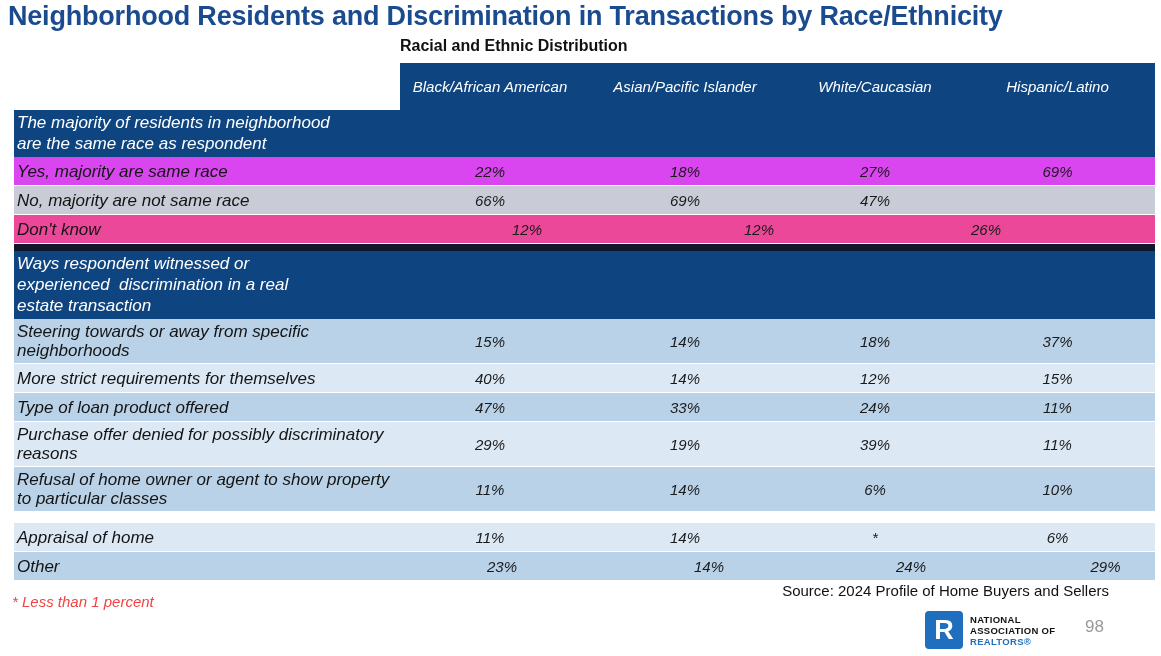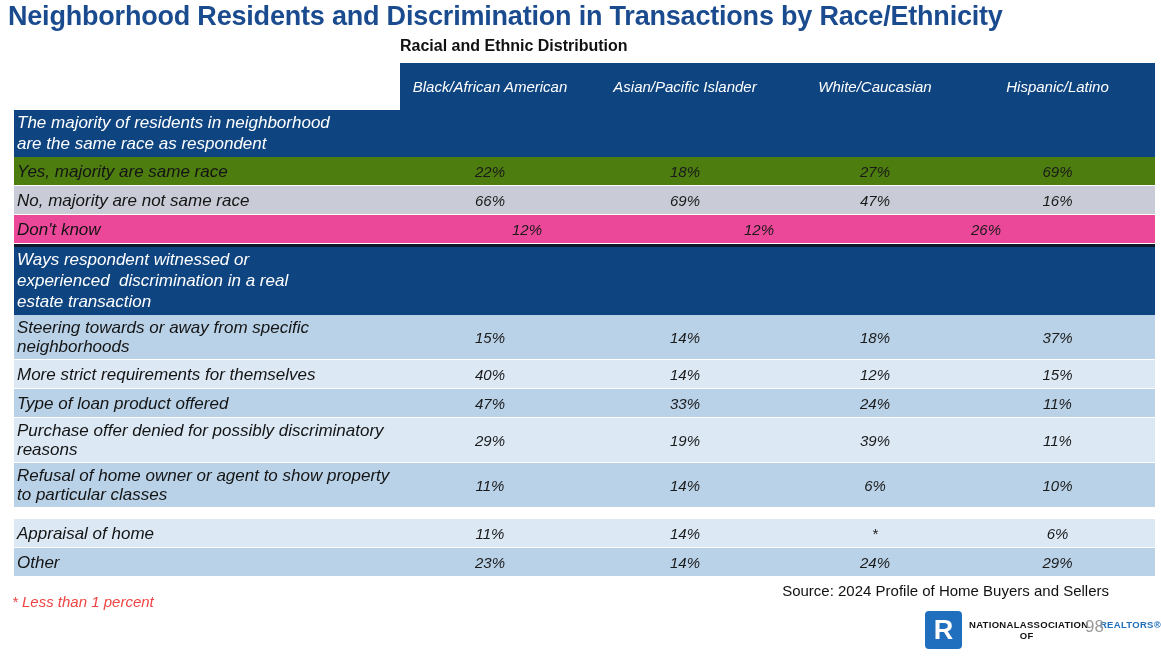--- a/index.html
+++ b/index.html
@@ -15,35 +15,35 @@
   .grid-row{display:grid;grid-template-columns:386px 180px 210px 170px 195px;}
 
   .colhead-row{height:47px;}
   .col-spacer{background:transparent;}
   .colhead{background:#0e4480;color:#fff;font-size:15px;line-height:18px;
            display:flex;align-items:center;justify-content:center;text-align:center;padding:0 4px;}
 
   .section-header{background:#0e4480;color:#fff;font-size:17px;line-height:21px;
                   padding:2px 14px 3px 3px;white-space:pre-wrap;}
   .section-header .shtext{display:block;max-width:315px;}
-  .section-header.bordered{border-top:3px solid #0f172a;}
+  .section-header.bordered{border-top:7px solid #0f172a;}
 
   .row{border-bottom:1px solid #ffffff;min-height:28px;}
   .label{font-size:17px;color:#141414;line-height:19px;padding:3px 6px 3px 3px;
          display:flex;align-items:center;}
   .val{font-size:15px;color:#1a1a1a;display:flex;align-items:center;justify-content:center;}
 
   .footnote{position:absolute;left:12px;top:593px;font-size:15px;font-style:italic;color:#ef4444;text-align:center;}
   .source{position:absolute;right:52px;top:582px;font-size:15px;color:#111;}
 
   .logo{position:absolute;left:925px;top:611px;display:flex;align-items:center;gap:7px;}
   .logo-icon{width:38px;height:38px;background:#1f6fbe;border-radius:4px;
              display:flex;align-items:center;justify-content:center;
              color:#fff;font-weight:bold;font-size:27px;line-height:1;}
-  .logo-text{display:flex;flex-direction:row;justify-content:center;}
+  .logo-text{display:flex;flex-direction:column;justify-content:center;}
   .logo-text span{font-size:9.5px;font-weight:bold;letter-spacing:0.3px;line-height:11px;color:#111;}
   .logo-text span.blue{color:#1f6fbe;}
   .page-num{position:absolute;left:1085px;top:617px;font-size:17px;color:#9a9a9a;}
 </style>
 </head>
 <body>
 
 <div class="page">
 
   <div class="title">Neighborhood Residents and Discrimination in Transactions by Race/Ethnicity</div>
@@ -52,33 +52,32 @@
   <div class="tbl">
     <div class="grid-row colhead-row" id="col-headers">
       <div class="col-spacer"></div>
     <div class="colhead">Black/African American</div>
         <div class="colhead">Asian/Pacific Islander</div>
         <div class="colhead">White/Caucasian</div>
         <div class="colhead">Hispanic/Latino</div>
       </div>
     <div id="table-body">
         <div class="section-header"><span class="shtext">The majority of residents in neighborhood are the same race as respondent</span></div>
-        <div class="grid-row row" style="background: #4d7c0f;">
+        <div class="grid-row row" style="background: #d946ef;">
           <div class="label">Yes, majority are same race</div>
           <div class="val">22%</div>
           <div class="val">18%</div>
           <div class="val">27%</div>
           <div class="val">69%</div>
         </div>
         <div class="grid-row row" style="background: rgb(201, 204, 214);">
           <div class="label">No, majority are not same race</div>
           <div class="val">66%</div>
           <div class="val">69%</div>
           <div class="val">47%</div>
-          <div class="val">16%</div>
         </div>
         <div class="grid-row row" style="background: #ec4899; gap: 37px;">
           <div class="label">Don't know</div>
           <div class="val">12%</div>
           <div class="val">12%</div>
           <div class="val">26%</div>
           <div class="val">15%</div>
         </div>
         <div class="section-header bordered"><span class="shtext">Ways respondent witnessed or experienced  discrimination in a real estate transaction</span></div>
         <div class="grid-row row" style="background: rgb(185, 210, 232);">
@@ -116,21 +115,21 @@
           <div class="val">6%</div>
           <div class="val">10%</div>
         </div>
         <div class="grid-row row" style="background: rgb(220, 233, 245); margin-top: 11px;">
           <div class="label">Appraisal of home</div>
           <div class="val">11%</div>
           <div class="val">14%</div>
           <div class="val">*</div>
           <div class="val">6%</div>
         </div>
-        <div class="grid-row row" style="background: rgb(185, 210, 232);">
+        <div class="grid-row row" style="background: rgb(185, 210, 232); gap: 12px;">
           <div class="label">Other</div>
           <div class="val">23%</div>
           <div class="val">14%</div>
           <div class="val">24%</div>
           <div class="val">29%</div>
         </div>
       </div>
   </div>
 
   <div class="footnote">* Less than 1 percent</div>

